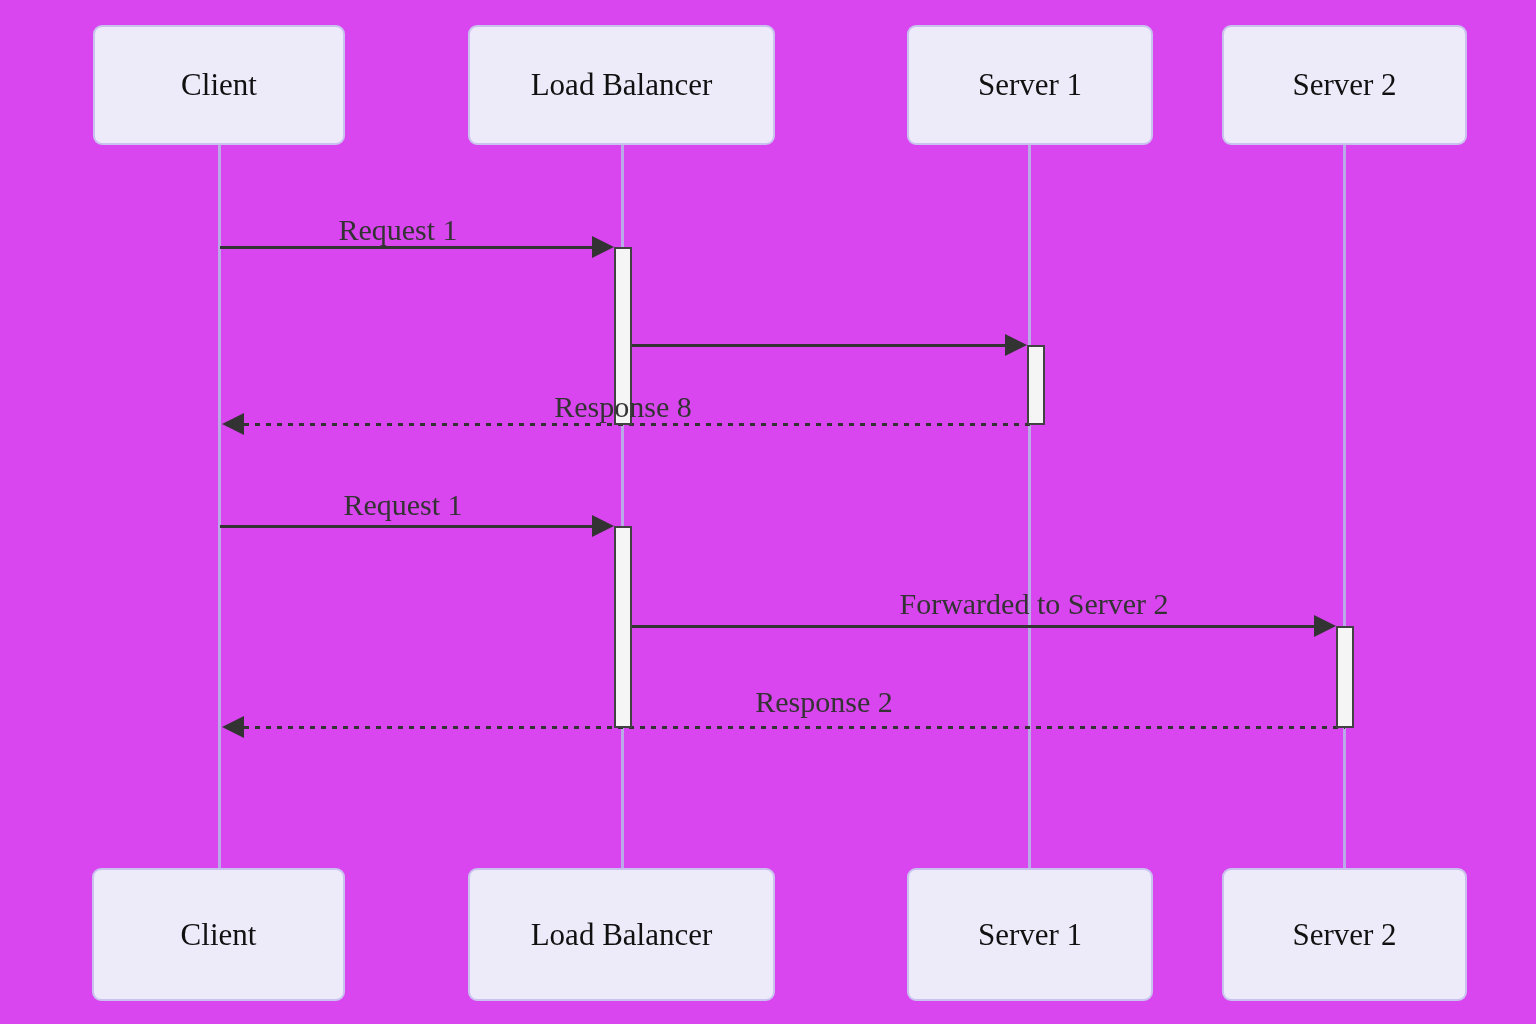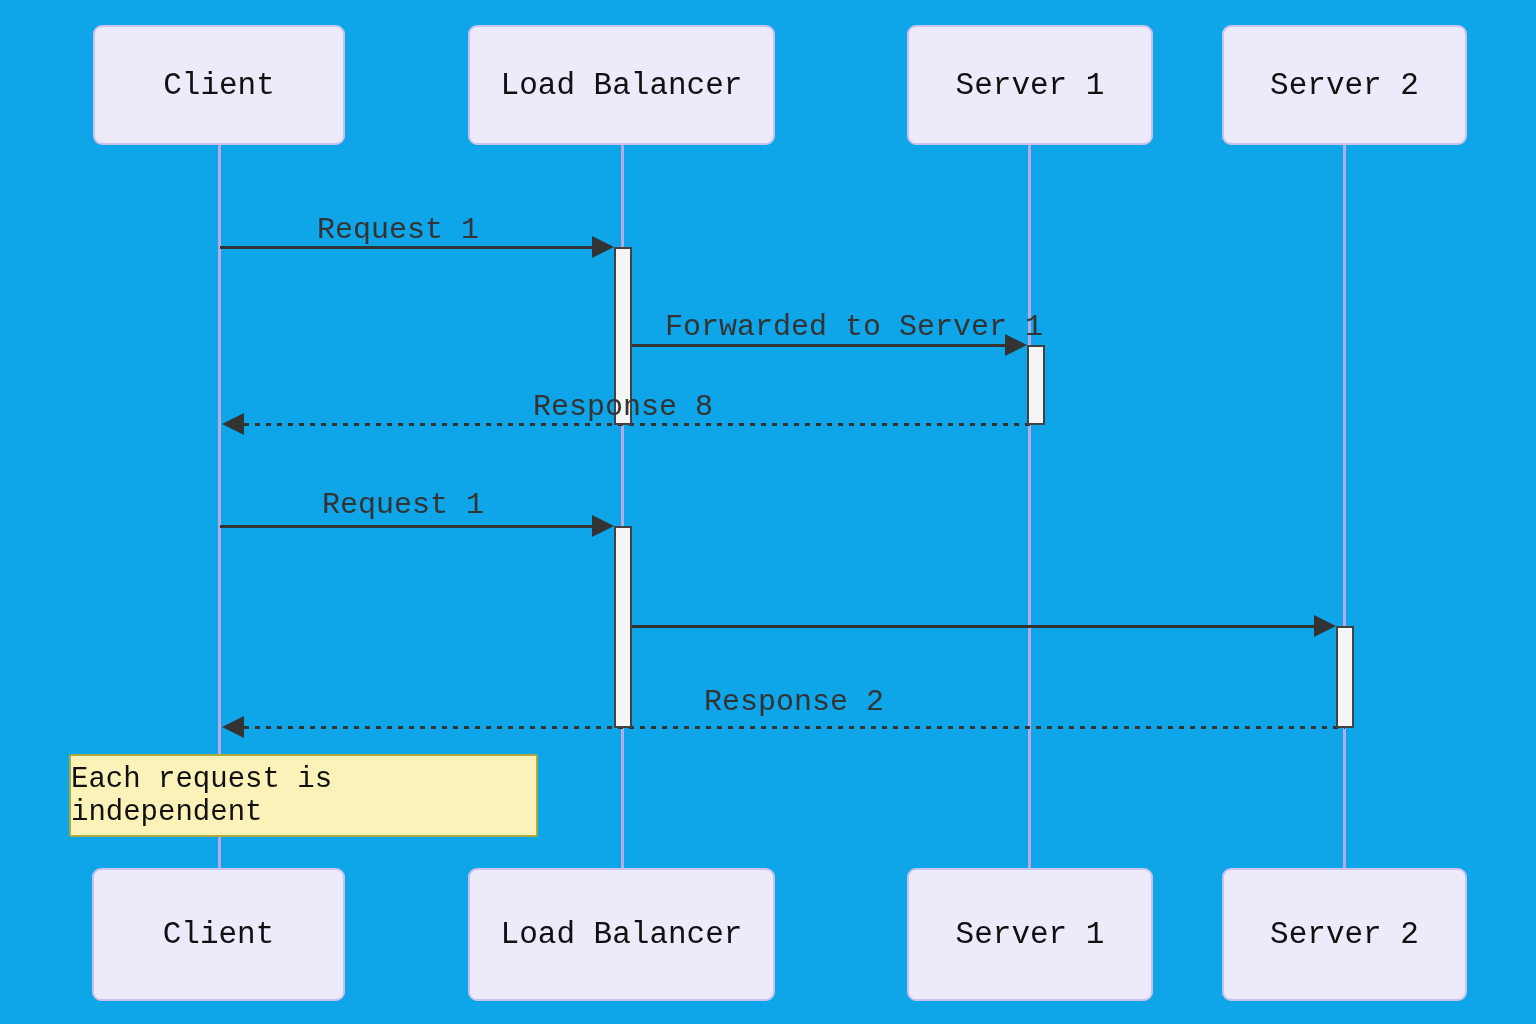--- a/index.html
+++ b/index.html
@@ -1,18 +1,18 @@
 <!DOCTYPE html>
 <html><head>
 <meta charset="utf-8">
 <style>
   html,body{margin:0;padding:0;background:#fdfdfd;}
   .canvas{
     position:relative;width:1536px;height:1024px;overflow:hidden;
-    background:#0ea5e9;font-family:Liberation Mono, monospace;
+    background:#d946ef;font-family:Liberation Serif, serif;
   }
   .actor-box{
     position:absolute;height:120px;
     background:#edeafa;border:2px solid #c9c2ee;border-radius:9px;
     display:flex;align-items:center;justify-content:center;
     font-size:31px;color:#111;box-sizing:border-box;z-index:3;
   }
   .actor-box.bottom{height:133px;}
   .lifeline{
     position:absolute;width:3px;top:145px;height:723px;
@@ -78,41 +78,38 @@
     <span>Server 1</span>
   </div>
   <div class="actor-box bottom" style="left:1222px;top:868px;width:245px">
     <span>Server 2</span>
   </div>
 
   <div class="msg-label" style="left:398px;top:206px">Request 1</div>
   <div class="msg-line" style="left:220px;top:246px;width:373px"></div>
   <div class="arrowhead right" style="left:592px;top:236px"></div>
 
-  <div class="msg-label" style="left:854px;top:303px">Forwarded to Server 1</div>
   <div class="msg-line" style="left:632px;top:344px;width:374px"></div>
   <div class="arrowhead right" style="left:1005px;top:334px"></div>
 
   <div class="msg-label" style="left:623px;top:383px">Response 8</div>
   <div class="msg-line dotted" style="left:244px;top:423px;width:792px"></div>
   <div class="arrowhead left" style="left:222px;top:413px"></div>
 
   <div class="msg-label" style="left:403px;top:481px">Request 1</div>
   <div class="msg-line" style="left:220px;top:525px;width:373px"></div>
   <div class="arrowhead right" style="left:592px;top:515px"></div>
 
+  <div class="msg-label" style="left:1034px;top:580px">Forwarded to Server 2</div>
   <div class="msg-line" style="left:632px;top:625px;width:683px"></div>
   <div class="arrowhead right" style="left:1314px;top:615px"></div>
 
-  <div class="msg-label" style="left:794px;top:678px">Response 2</div>
+  <div class="msg-label" style="left:824px;top:678px">Response 2</div>
   <div class="msg-line dotted" style="left:244px;top:726px;width:1101px"></div>
   <div class="arrowhead left" style="left:222px;top:716px"></div>
 
   <div class="activation" style="left:614px;top:247px;height:178px"></div>
   <div class="activation" style="left:1027px;top:345px;height:80px"></div>
   <div class="activation" style="left:614px;top:526px;height:202px"></div>
   <div class="activation" style="left:1336px;top:626px;height:102px"></div>
 
-  <div class="note-box">
-    <span>Each request is independent</span>
-  </div>
 
 </div>
 
 </body></html>

